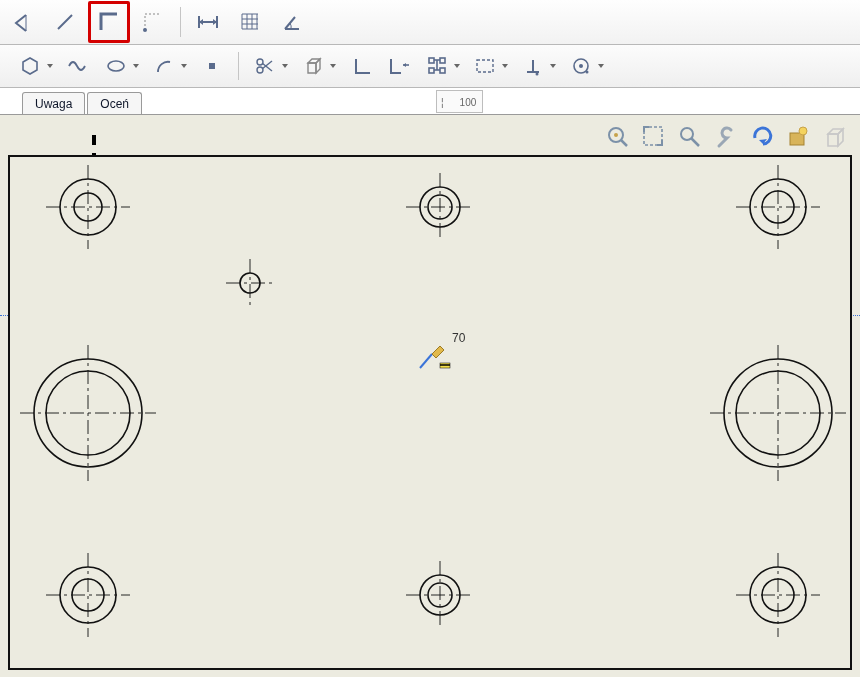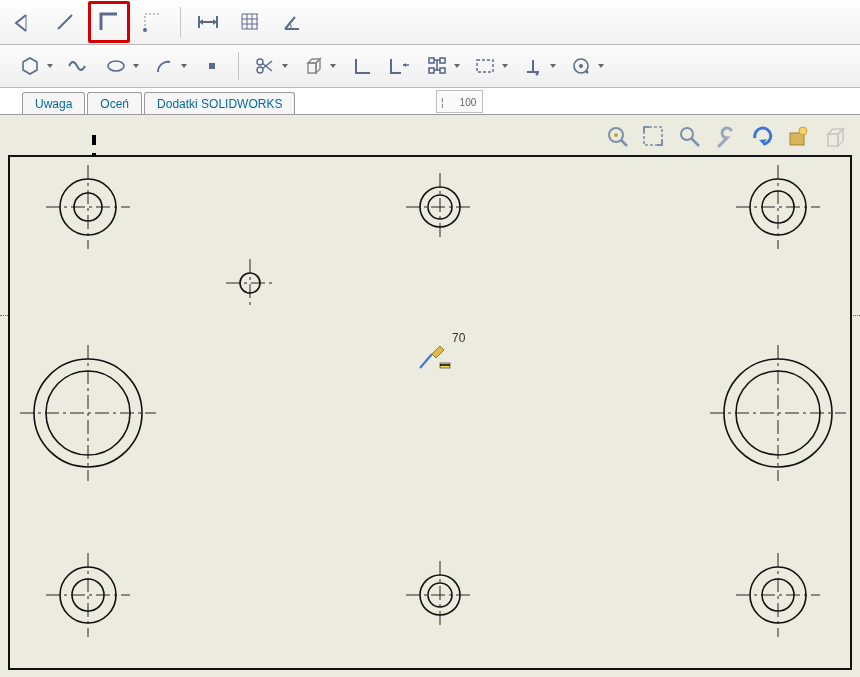--- a/index.html
+++ b/index.html
@@ -81,21 +81,21 @@
     padding-left:22px;
     gap:2px;
     background:#fff;
     position:relative;
   }
   .tab {
     padding: 4px 12px 3px 12px;
     border:1px solid #9a9a9a;
     border-bottom:none;
     background:#f6f6f6;
-    color:#0369a1;
+    color:#0f172a;
     border-top-left-radius:3px;
     border-top-right-radius:3px;
     font-size:12px;
   }
   .ruler-stub{
     position:absolute;
     left:436px; top:2px;
     height:20px;
     border:1px solid #bdbdbd;
     background:#fafafa;
@@ -327,21 +327,20 @@
         <circle cx="11" cy="11" r="7" fill="none" stroke="#5a6b8c" stroke-width="1.6"></circle>
         <circle cx="11" cy="11" r="2" fill="#5a6b8c"></circle>
         <circle cx="17" cy="17" r="1.5" fill="#5a6b8c"></circle>
       </svg>
   </div>
 </div>
 
 <div class="tabs">
   <div class="tab">Uwaga</div>
   <div class="tab">Oceń</div>
-  <div class="tab">Dodatki SOLIDWORKS</div>
   <div class="ruler-stub">
     <span>¦</span>
     <span>100</span>
   </div>
 </div>
 
 <div class="canvas-wrap">
 
   <div class="viewbar">
     <div class="vbtn">

